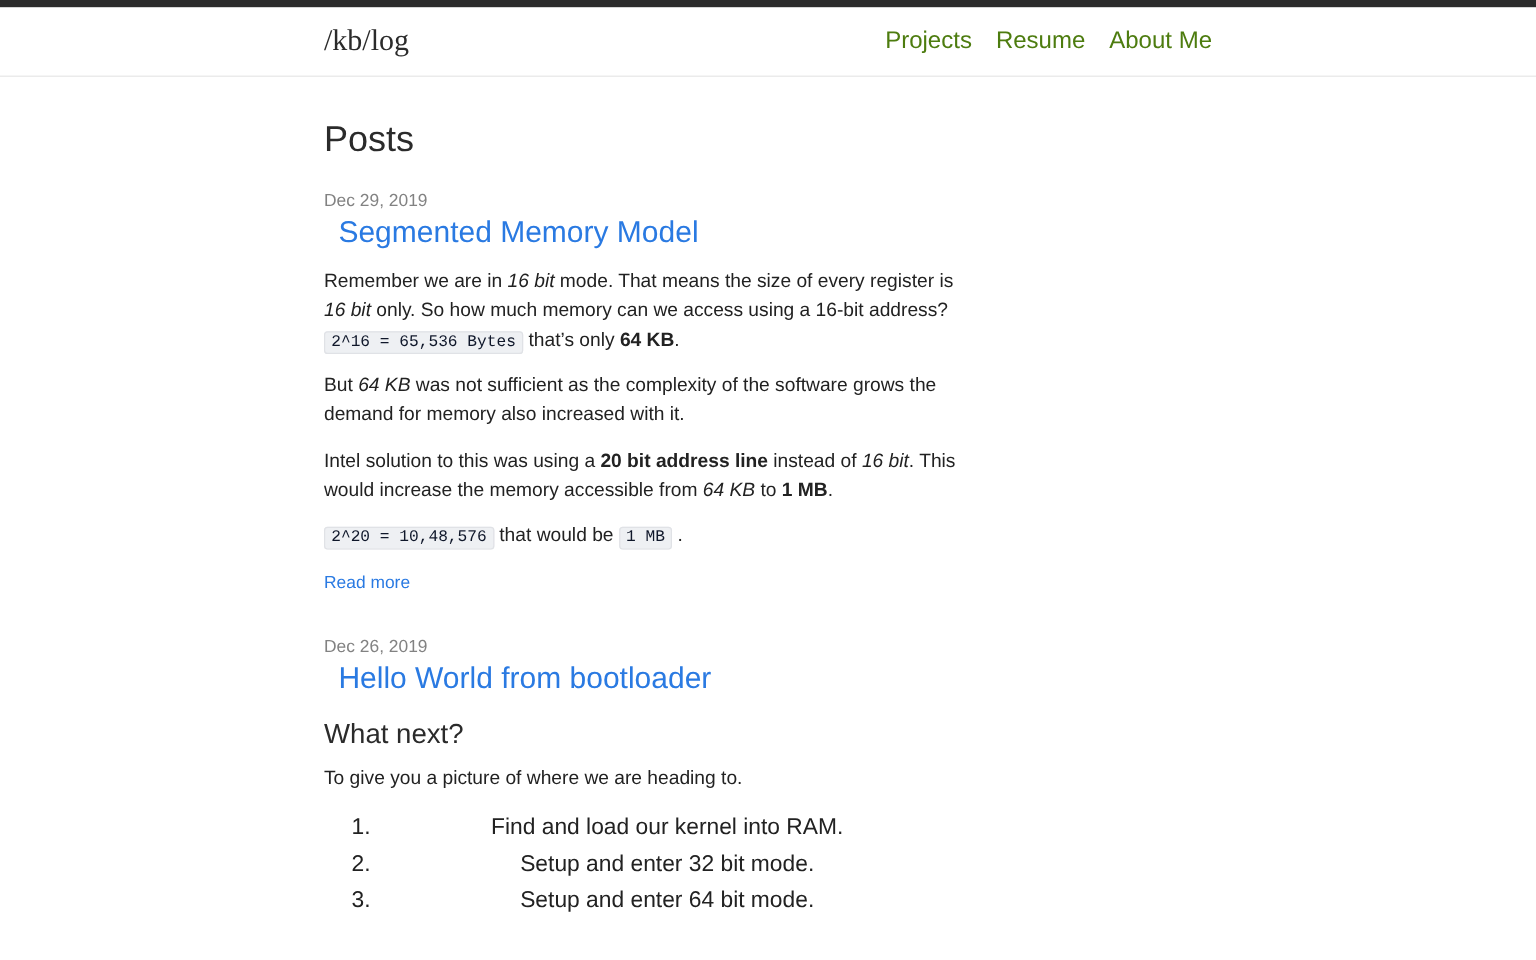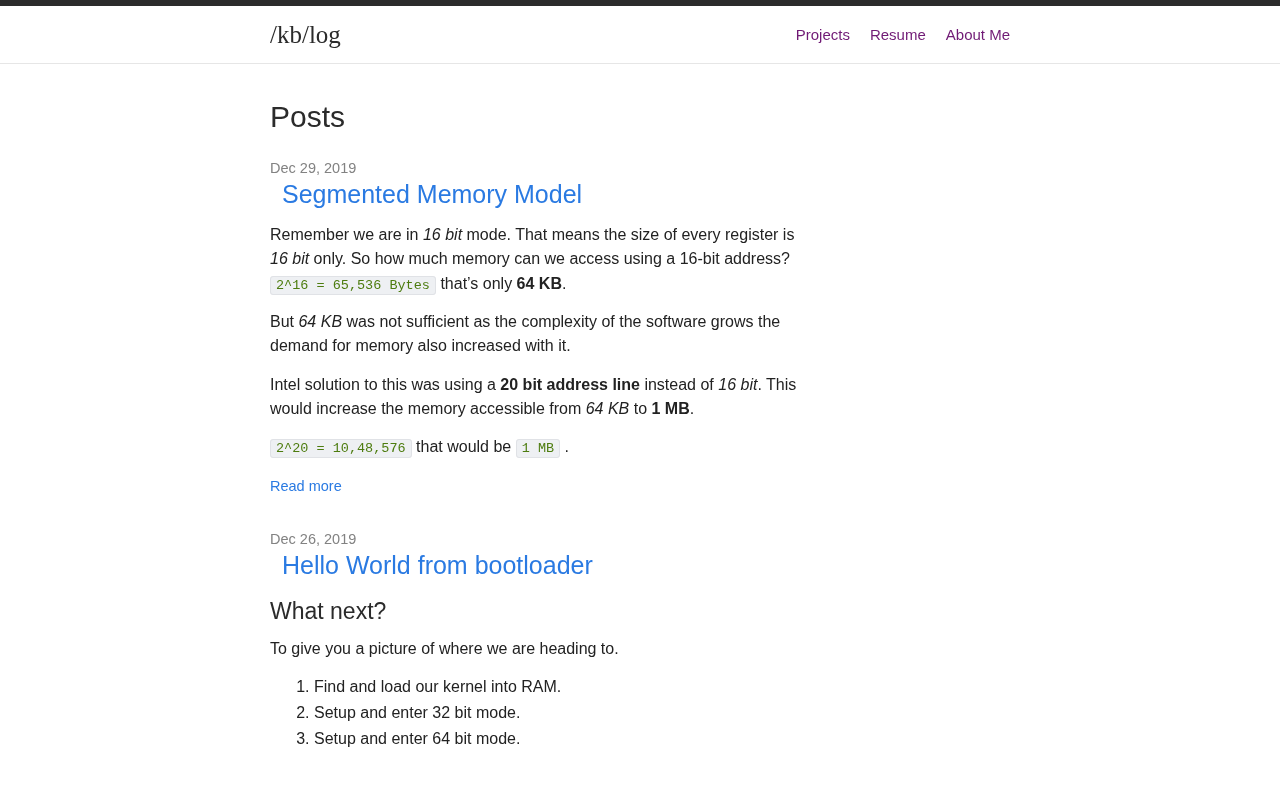--- a/index.html
+++ b/index.html
@@ -39,22 +39,22 @@
     font-weight: normal;
     letter-spacing: 0px;
     font-family: Liberation Serif, serif;
   }
   .nav {
     display: flex;
     align-items: center;
     gap: 20px;
   }
   .nav a {
-    font-size: 15px;
-    color: #701a75;
+    font-size: 20px;
+    color: #4d7c0f;
     text-decoration: none;
   }
   .content {
     width: 1068px;
     padding-left: 270px;
     padding-right: 270px;
   }
   h1.page-title {
     font-size: 30px;
     font-weight: normal;
@@ -88,36 +88,37 @@
     margin: 18px 0 12px 0;
     color: #2b2b2b;
   }
   code.inline {
     font-family: "Liberation Mono", monospace;
     font-size: 13.5px;
     background: #eef0f3;
     border: 1px solid #e0e2e6;
     border-radius: 3px;
     padding: 1px 5px;
-    color: #4d7c0f;
+    color: #0f172a;
     white-space: nowrap;
   }
   .readmore {
     display: inline-block;
     font-size: 14.5px;
     color: #2a7ae2;
     text-decoration: none;
     margin-top: 4px;
   }
   .spacer { height: 26px; }
   ol.steps {
     margin: 6px 0 0 0;
     padding-left: 44px;
-    font-size: 16px;
+    font-size: 19px;
     line-height: 1.56;
+    text-align: center;
   }
   ol.steps li { margin-bottom: 1px; }
   em { font-style: italic; text-align: center; }
   strong { font-weight: bold; }
 </style>
 </head>
 <body>
 
 <div class="topbar"></div>
 

